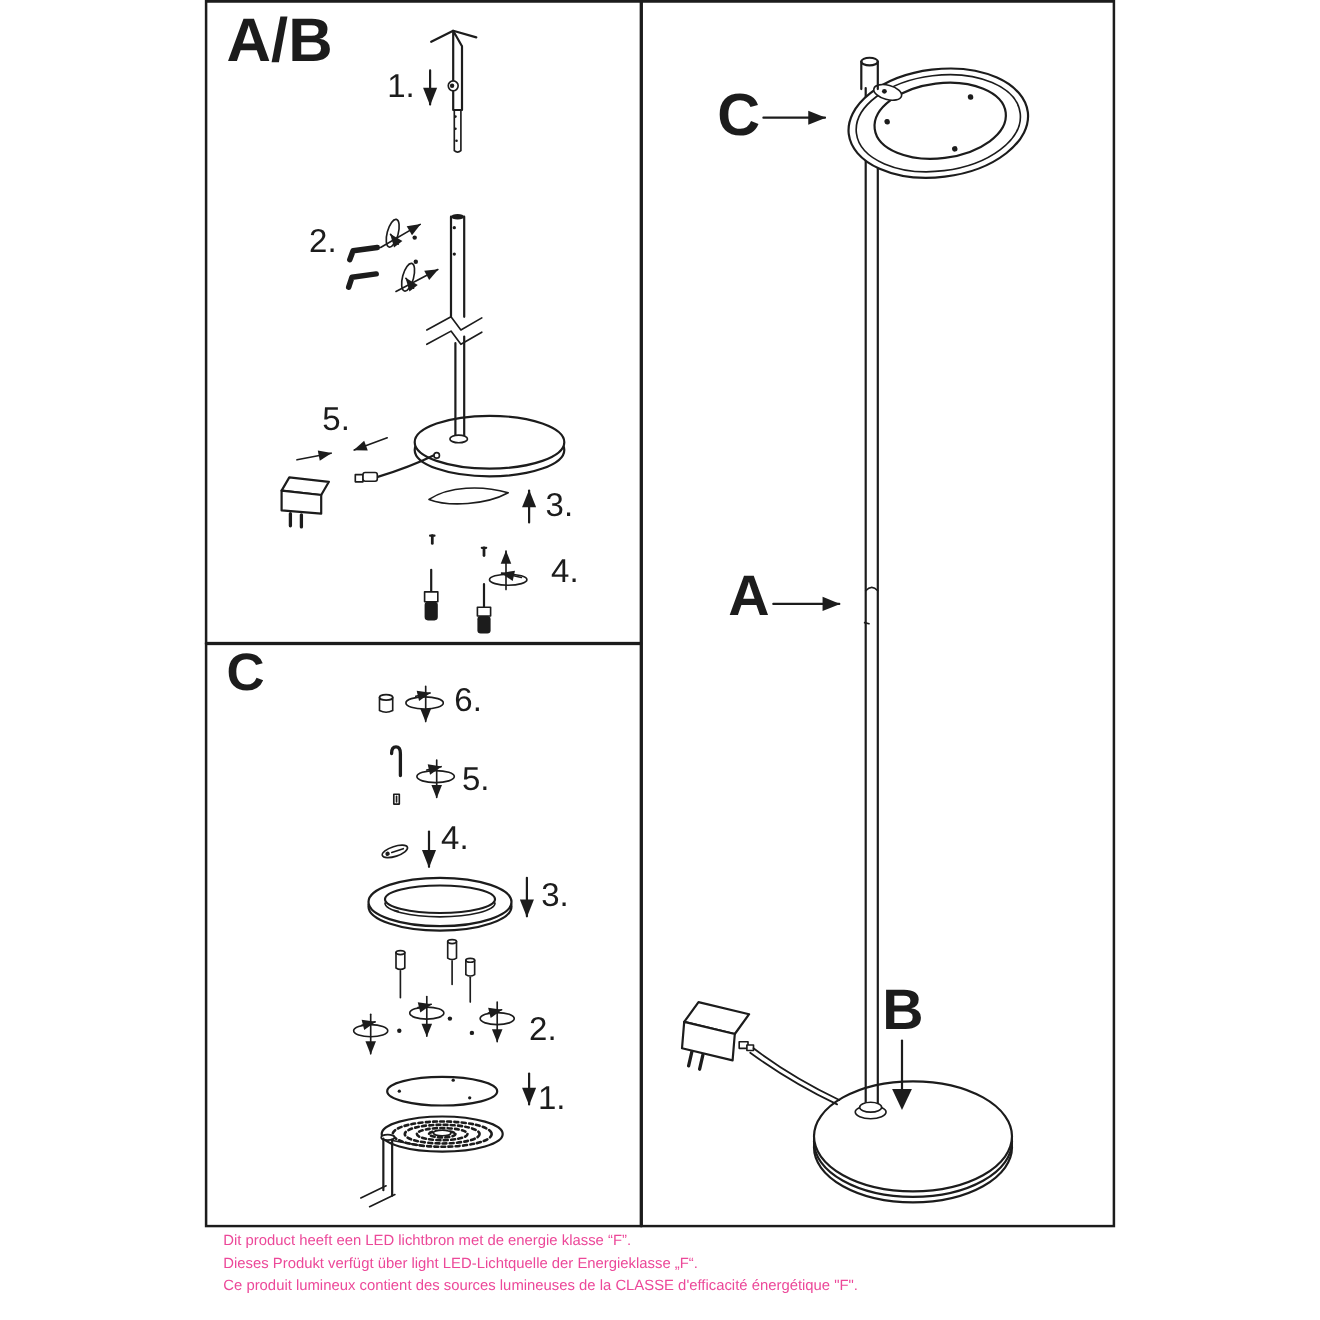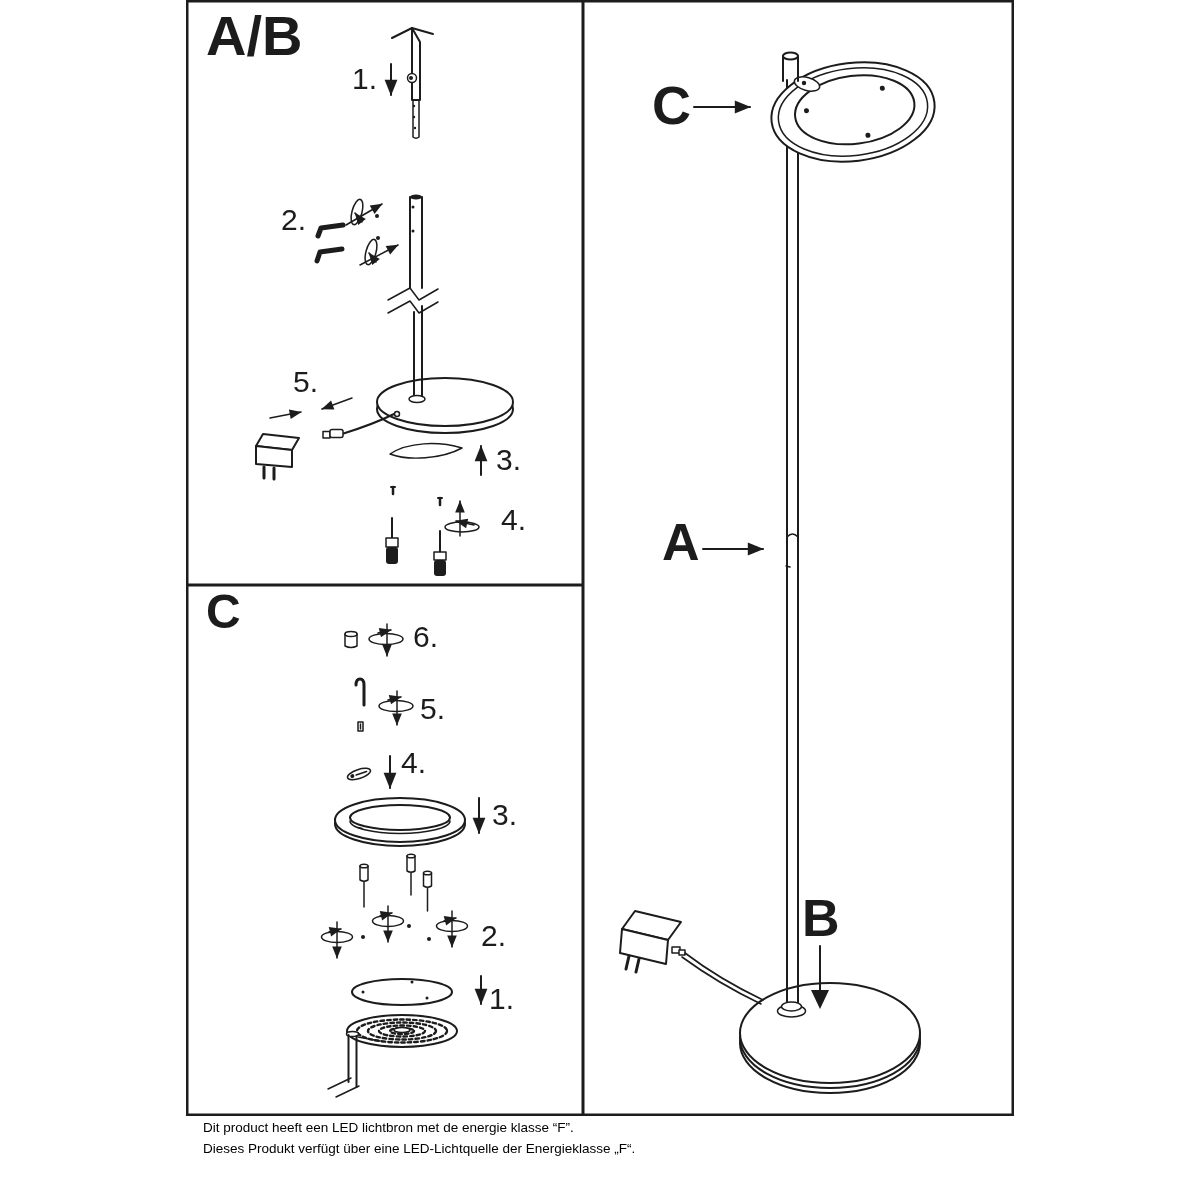--- a/index.html
+++ b/index.html
@@ -5,21 +5,21 @@
   html,body{margin:0;padding:0;background:#ffffff;}
   #stage{position:relative;width:1200px;height:1200px;background:#ffffff;
          font-family:"Liberation Sans", sans-serif;color:#1c1c1c;overflow:hidden;}
   .panel{position:absolute;}
   .panel > svg{position:absolute;left:0;top:0;}
   .big-label{position:absolute;font-weight:700;line-height:1;letter-spacing:0;}
   .title{font-size:56px;}
   .part-letter{font-size:52px;}
   .step-label{position:absolute;font-size:30px;font-weight:400;line-height:1;}
   #footer{position:absolute;left:203px;top:1118px;width:820px;}
-  .footer-line{font-size:13.5px;line-height:20.5px;color:#000000;white-space:nowrap;}
+  .footer-line{font-size:13.5px;line-height:20.5px;color:#ec4899;white-space:nowrap;}
   svg .ln{stroke:#1c1c1c;stroke-width:2;fill:none;stroke-linecap:round;stroke-linejoin:round;}
   svg .thin{stroke-width:1.5;}
   svg .thick{stroke-width:3;}
   svg .wht{fill:#ffffff;}
   svg .drk{fill:#1c1c1c;stroke:none;}
   svg .border{stroke:#1c1c1c;stroke-width:2.5;fill:none;}
 </style>
 </head>
 <body>
 
@@ -287,16 +287,17 @@
       </g>
     </svg>
 
     <div class="big-label part-letter" style="left:70px;top:78px;font-size:54px;">C</div>
     <div class="big-label part-letter" style="left:80px;top:516px;">A</div>
     <div class="big-label part-letter" style="left:220px;top:892px;">B</div>
   </div>
 
   <div id="footer">
     <div class="footer-line">Dit product heeft een LED lichtbron met de energie klasse “F”.</div>
-    <div class="footer-line">Dieses Produkt verfügt über eine LED-Lichtquelle der Energieklasse „F“.</div>
+    <div class="footer-line">Dieses Produkt verfügt über light LED-Lichtquelle der Energieklasse „F“.</div>
+    <div class="footer-line">Ce produit lumineux contient des sources lumineuses de la CLASSE d'efficacité énergétique "F".</div>
   </div>
 
 </div>
 
 </body></html>

